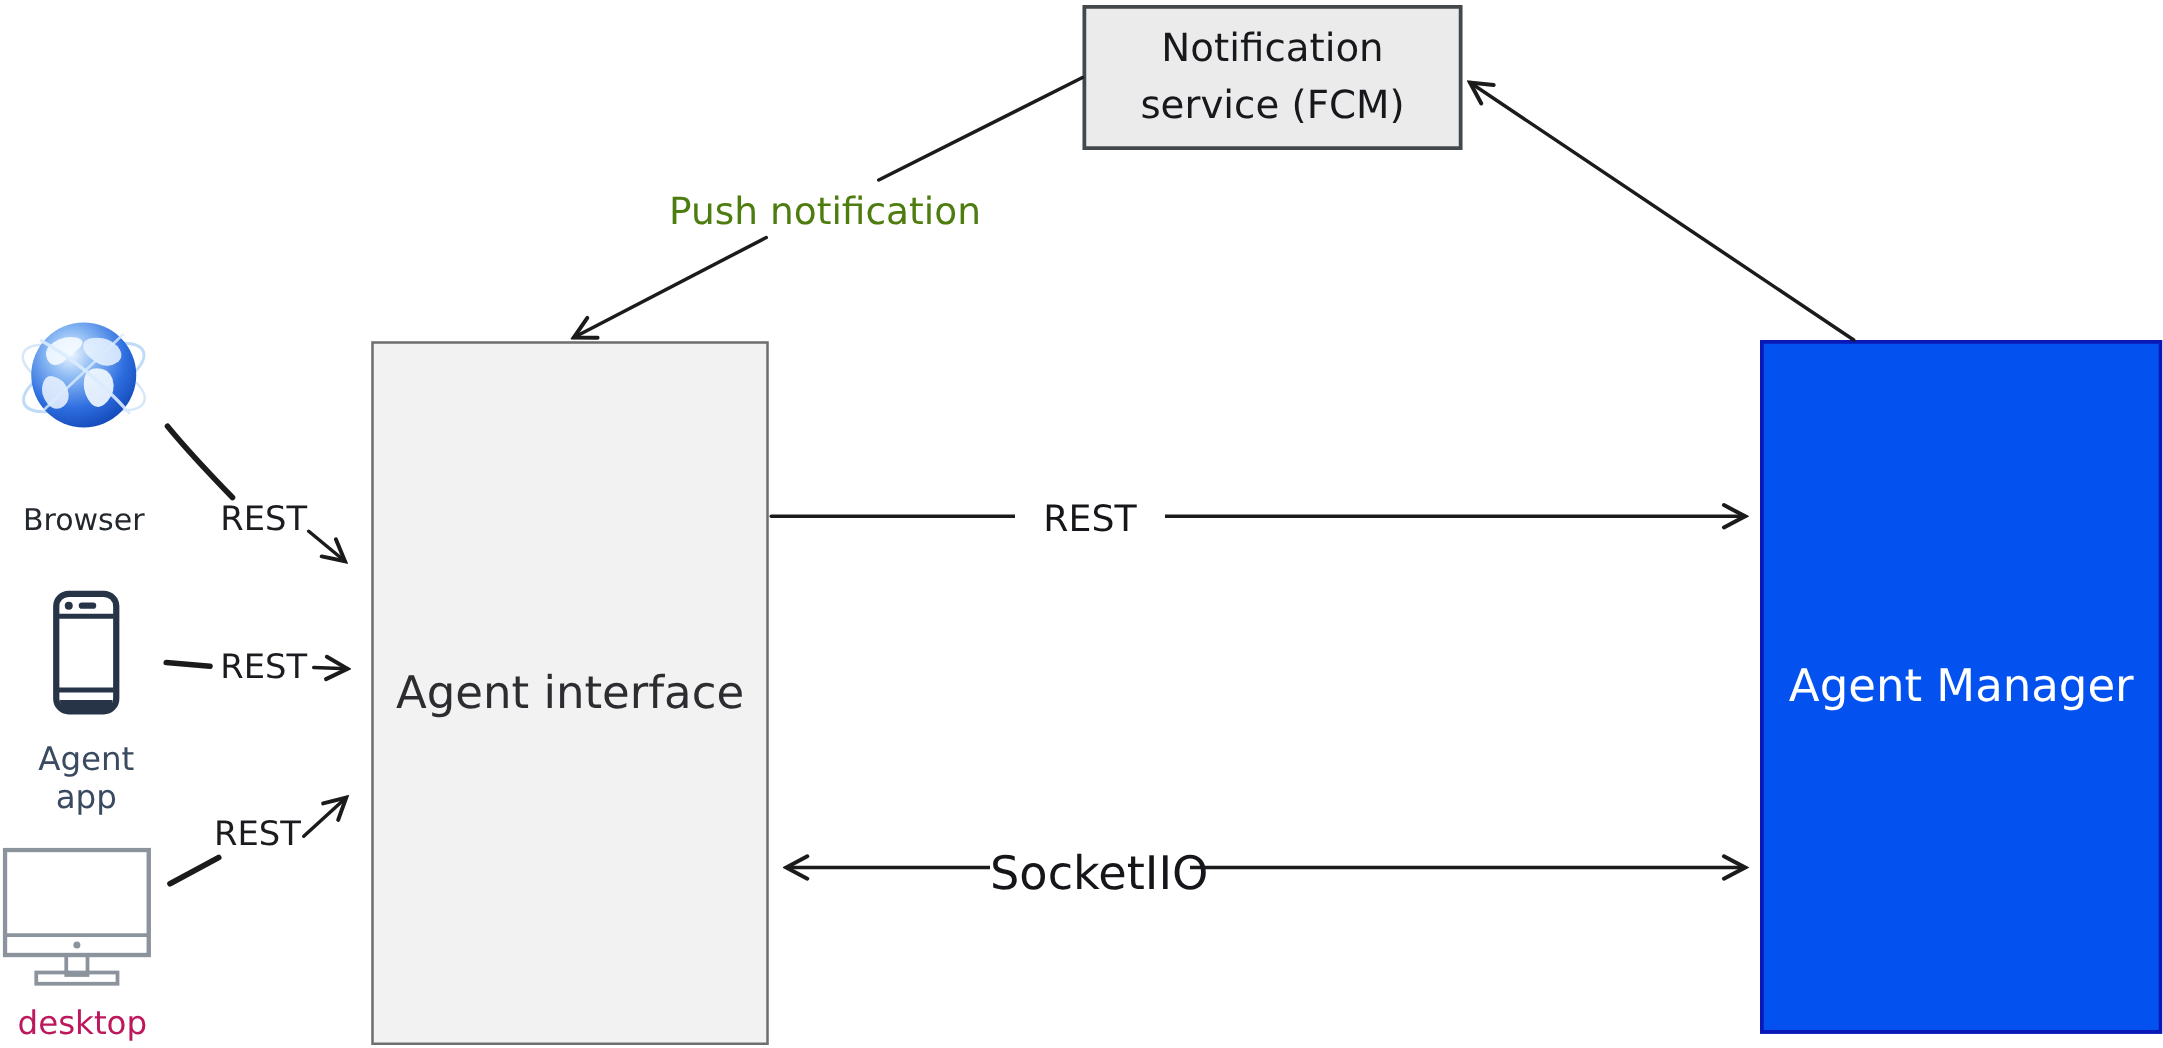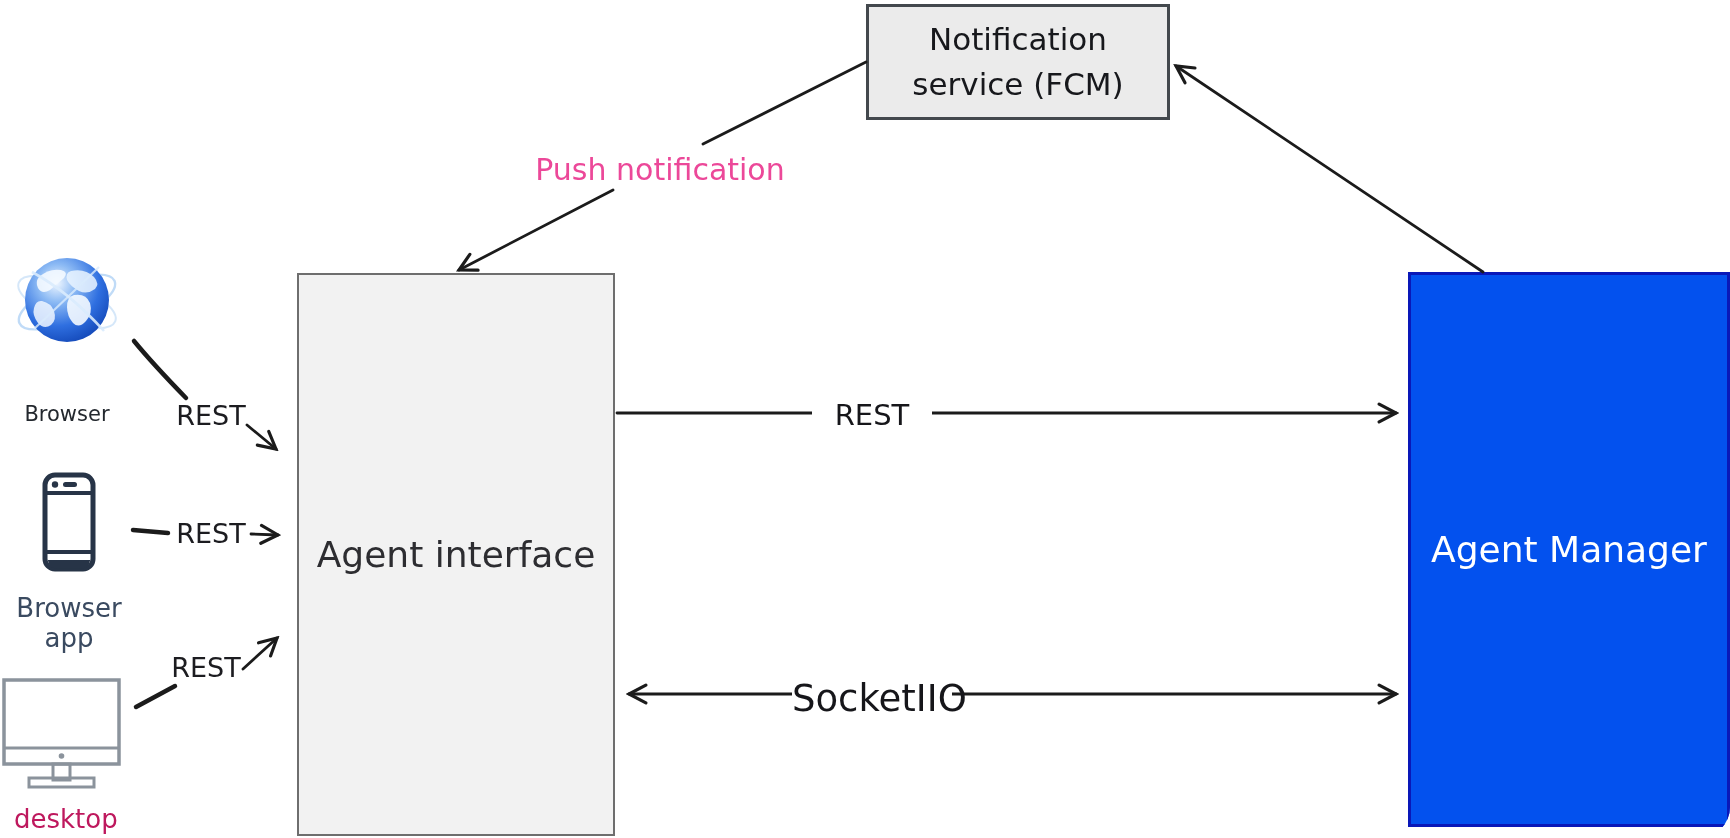--- a/index.html
+++ b/index.html
@@ -1,46 +1,46 @@
 <!DOCTYPE html>
 <html><head>
 <meta charset="utf-8">
 <style>
   html,body{margin:0;padding:0;background:#ffffff;}
   .canvas{
     position:relative;width:1730px;height:838px;background:#ffffff;overflow:hidden;
-    font-family:"DejaVu Sans",sans-serif;color:#1d1d22;border-radius:31px;
+    font-family:"DejaVu Sans",sans-serif;color:#1d1d22;
   }
   .node{position:absolute;box-sizing:border-box;display:flex;align-items:center;justify-content:center;text-align:center;}
   .node-notification{
     left:866px;top:4px;width:304px;height:116px;
     background:#ebebeb;border:3px solid #43484d;
     font-size:31px;line-height:45px;white-space:pre-line;color:#17181c;
   }
   .node-interface{
     left:297px;top:273px;width:318px;height:563px;
     background:#f2f2f2;border:2px solid #6e6e6e;
     font-size:36px;color:#2d2d31;
   }
   .node-manager{
     left:1408px;top:272px;width:322px;height:555px;
     background:#0351ee;border:3px solid #0a18b8;
     font-size:36px;color:#ffffff;
   }
   .svg-layer{position:absolute;left:0;top:0;z-index:2;}
   .node{z-index:1;}
   .lbl{position:absolute;z-index:3;text-align:center;}
-  .lbl-push{left:500px;top:152px;width:320px;font-size:30px;color:#ec4899;background:#ffffff;}
+  .lbl-push{left:500px;top:152px;width:320px;font-size:30px;color:#4d7c0f;background:#ffffff;}
   .lbl-rest-main{left:812px;top:398px;width:120px;font-size:29px;color:#16161a;background:#ffffff;}
   .lbl-socket{left:792px;top:677px;width:160px;font-size:37px;color:#16161a;background:#ffffff;}
   .lbl-rest-browser{left:168px;top:400px;width:86px;font-size:27px;color:#1c1c20;}
   .lbl-rest-mobile{left:168px;top:518px;width:86px;font-size:27px;color:#1c1c20;}
   .lbl-rest-desktop{left:163px;top:652px;width:86px;font-size:27px;color:#1c1c20;}
   .client-label{position:absolute;z-index:3;text-align:center;}
-  .lbl-browser{left:14px;top:402px;width:106px;font-size:21px;color:#23282e;}
+  .lbl-browser{left:14px;top:402px;width:106px;font-size:24px;color:#23282e;}
   .lbl-mobile{left:8px;top:593px;width:122px;font-size:26px;color:#3a4a60;}
   .lbl-desktop{left:14px;top:804px;width:100px;font-size:26px;color:#be185d;}
   .icon{position:absolute;z-index:1;}
   .icon-globe{left:14px;top:249px;}
   .icon-phone{left:42px;top:472px;}
   .icon-monitor{left:2px;top:678px;}
 </style>
 </head>
 <body>
 
@@ -143,16 +143,16 @@
   </svg>
 
   <div class="lbl lbl-push">Push notification</div>
   <div class="lbl lbl-rest-main">REST</div>
   <div class="lbl lbl-socket">SocketIIO</div>
   <div class="lbl lbl-rest-browser">REST</div>
   <div class="lbl lbl-rest-mobile">REST</div>
   <div class="lbl lbl-rest-desktop">REST</div>
 
   <div class="client-label lbl-browser">Browser</div>
-  <div class="client-label lbl-mobile">Browser app</div>
+  <div class="client-label lbl-mobile">Agent app</div>
   <div class="client-label lbl-desktop">desktop</div>
 
 </div>
 
 </body></html>

